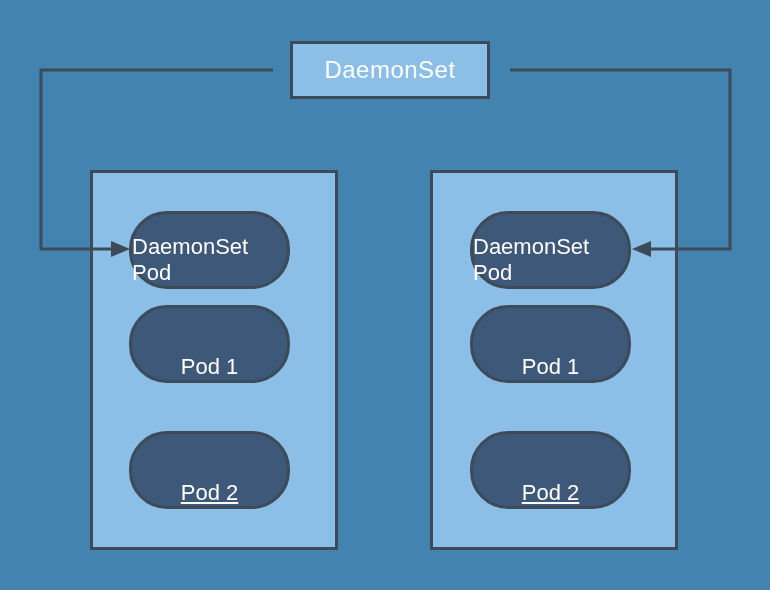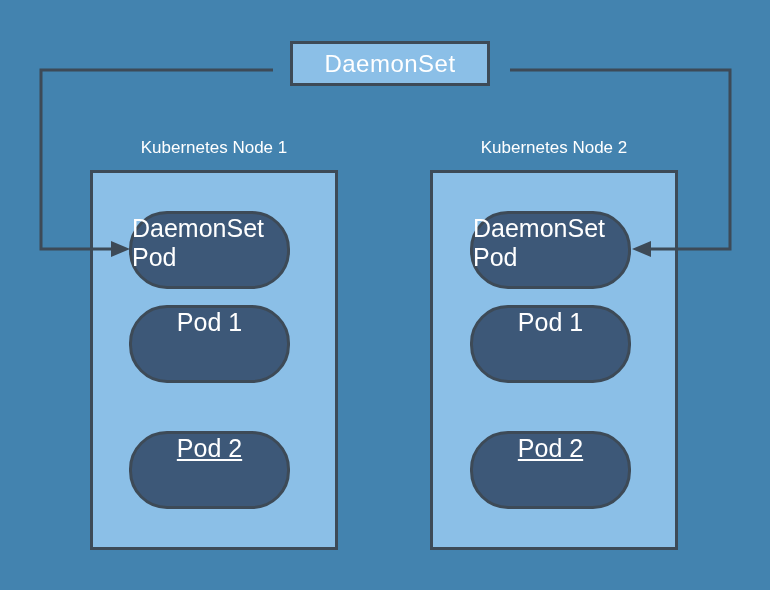--- a/index.html
+++ b/index.html
@@ -28,21 +28,21 @@
     fill:none;
     stroke:var(--c-stroke);
     stroke-width:3;
   }
   .arrow-head{
     fill:var(--c-stroke);
     stroke:none;
   }
   .title-box{
     position:absolute;
-    left:290px;top:41px;width:200px;height:45px;
+    left:290px;top:41px;width:200px;height:58px;
     background:var(--c-light-fill);
     border:3px solid var(--c-stroke);
     display:flex;align-items:center;justify-content:center;
     z-index:2;
   }
   .title-box span{
     color:var(--c-text);
     font-size:24px;
     letter-spacing:0.5px;
   }
@@ -65,23 +65,23 @@
     z-index:1;
   }
   .node-box.n1{left:90px;}
   .node-box.n2{left:430px;}
   .pod{
     position:absolute;
     width:161px;height:78px;
     background:var(--c-pod-fill);
     border:3px solid var(--c-stroke);
     border-radius:38px;
-    display:flex;align-items:flex-start;justify-content:center;
+    display:flex;align-items:flex-end;justify-content:center;
     color:var(--c-text);
-    font-size:25px;
+    font-size:22px;
     z-index:2;
   }
   .node-box.n1 .pod{left:36px;}
   .node-box.n2 .pod{left:37px;}
   .pod.p0{top:38px;}
   .pod.p1{top:132px;}
   .pod.p2{top:258px;text-decoration:underline;}
 </style>
 </head>
 <body>
@@ -94,22 +94,20 @@
     <polygon class="arrow-head" points="130,249 111,241 111,257"></polygon>
 
     <polyline class="arrow-line" points="510,70 730,70 730,249 651,249"></polyline>
     <polygon class="arrow-head" points="632,249 651,241 651,257"></polygon>
   </svg>
 
   <div class="title-box">
     <span>DaemonSet</span>
   </div>
 
-  <div class="node-label n1">Kubernetes Node 1</div>
-  <div class="node-label n2">Kubernetes Node 2</div>
 
   <div class="node-box n1">
     <div class="pod p0">
       <span>DaemonSet Pod</span>
     </div>
     <div class="pod p1">
       <span>Pod 1</span>
     </div>
     <div class="pod p2">
       <span>Pod 2</span>

